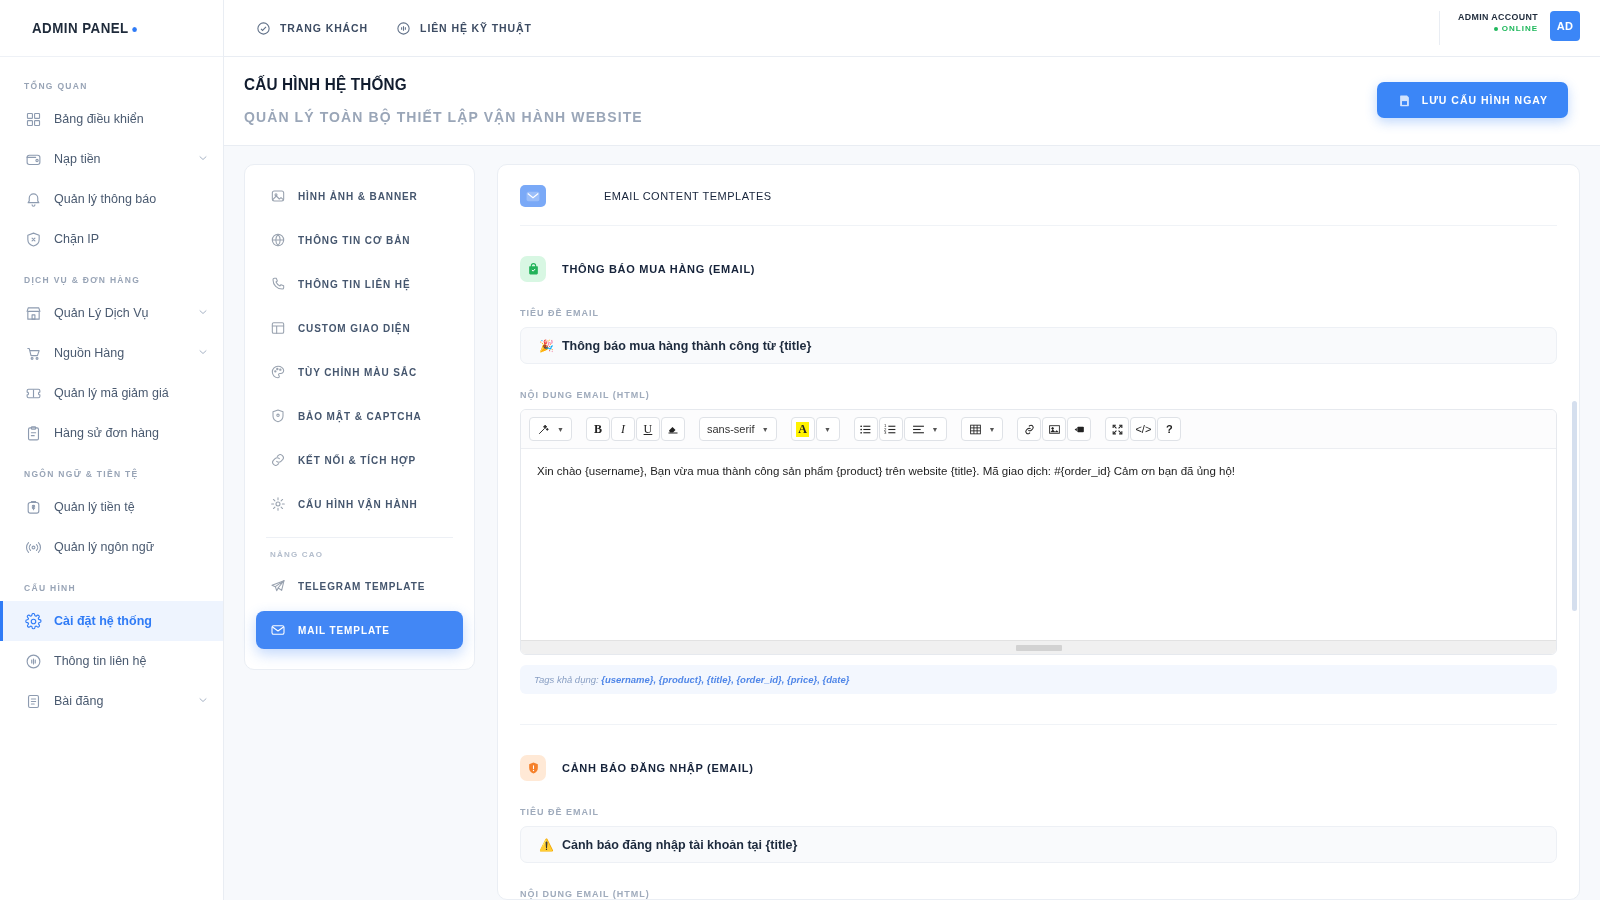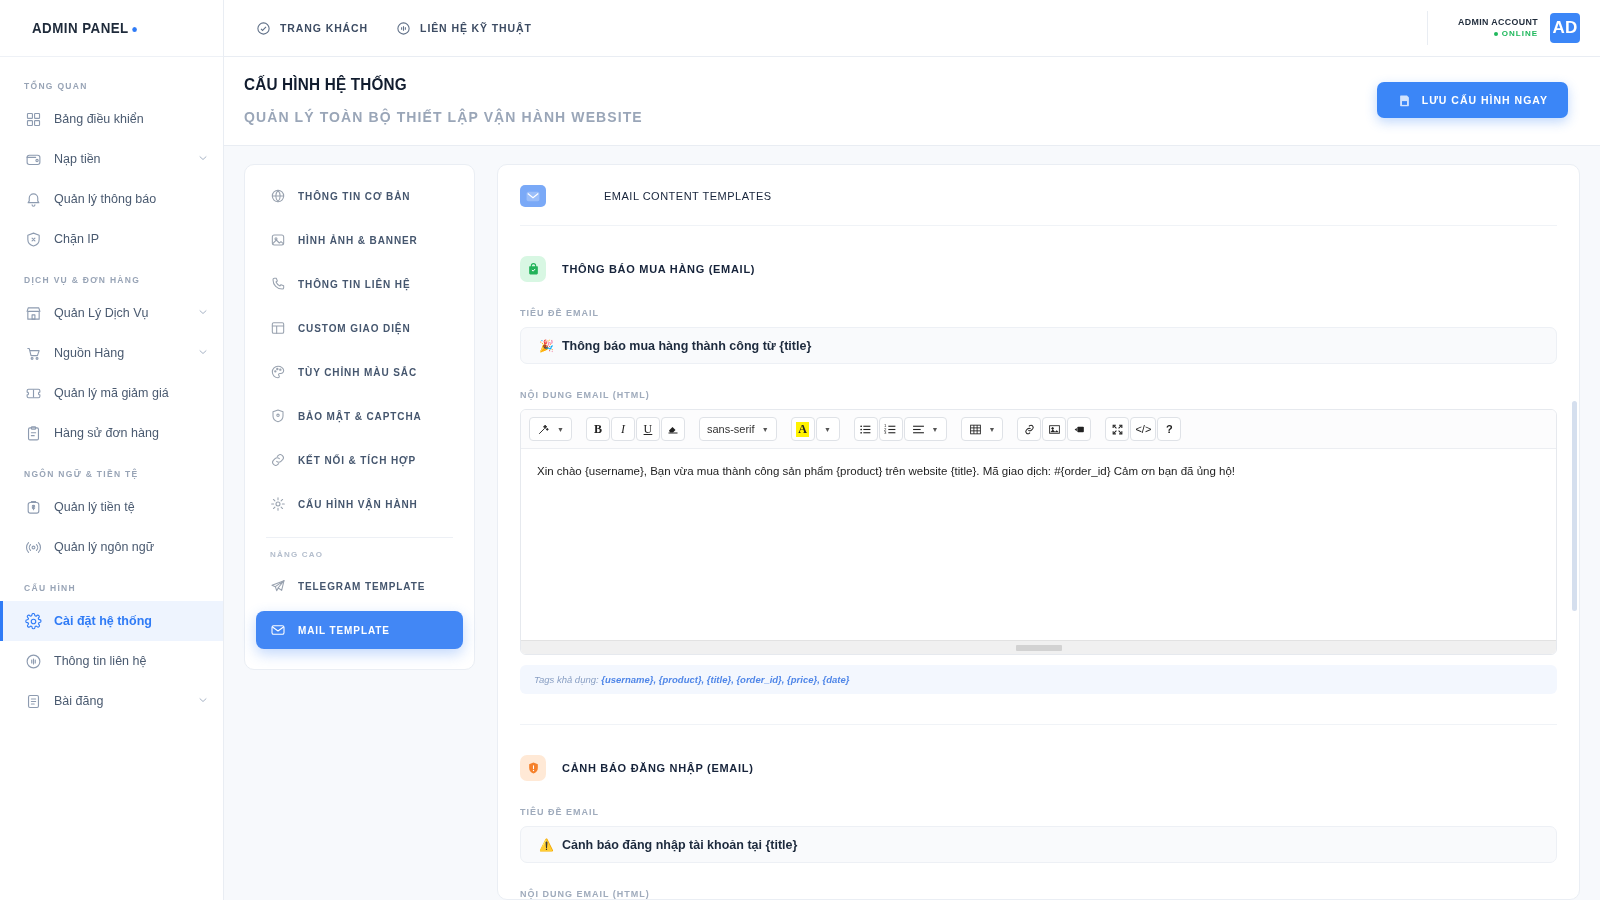--- a/index.html
+++ b/index.html
@@ -73,38 +73,38 @@
   }
   .top-link {
     display: flex; align-items: center; gap: 9px;
     font-size: 10.5px; font-weight: 700; letter-spacing: .9px;
     color: #3d4c63; text-transform: uppercase; margin-right: 28px;
     cursor: pointer;
   }
   .top-link .ico { color: #5f6f87; display: flex; }
   .top-spacer { flex: 1; }
   .account {
-    display: flex; align-items: center; gap: 12px;
-    border-left: 1px solid #e9edf3; padding-left: 24px; height: 34px;
+    display: flex; align-items: flex-start; gap: 12px;
+    border-left: 1px solid #e9edf3; padding-left: 12px; height: 34px;
   }
   .account-meta { text-align: right; line-height: 1.35; }
   .account-name {
     font-size: 9.5px; font-weight: 700; letter-spacing: .4px;
     color: #1e2a3a; text-transform: uppercase;
     transform: scaleX(0.93); transform-origin: right center;
   }
   .account-status {
     font-size: 8px; font-weight: 700; letter-spacing: 1px;
     color: #1fb85c; text-transform: uppercase;
     display: flex; align-items: center; justify-content: flex-end; gap: 4px;
   }
   .status-dot { width: 4px; height: 4px; border-radius: 50%; background: #1fb85c; }
   .avatar {
     width: 30px; height: 30px; border-radius: 4px; background: #3b86f7;
-    color: #fff; font-size: 17px; font-weight: 700;
+    color: #fff; font-size: 11px; font-weight: 700;
     display: flex; align-items: center; justify-content: center; letter-spacing: .3px;
   }
 
   .pagehead {
     background: #fff; border-bottom: 1px solid #e9edf3;
     padding: 18px 32px 20px 20px;
     display: flex; align-items: center;
   }
   .ph-left { flex: 1; }
   .ph-title {
@@ -468,35 +468,35 @@
         <span>LƯU CẤU HÌNH NGAY</span>
       </button>
     </div>
 
     <div class="body-area">
 
       <div class="tabcol" id="tabcol">
           <div class="tab">
             <span class="ico">
               <svg width="16" height="16" viewBox="0 0 24 24" fill="none" stroke="currentColor" stroke-width="1.6" stroke-linecap="round" stroke-linejoin="round">
-                <circle cx="12" cy="12" r="8.5"></circle>
-                <path d="M3.5 12h17M12 3.5c2.2 2.4 3.3 5.4 3.3 8.5s-1.1 6.1-3.3 8.5c-2.2-2.4-3.3-5.4-3.3-8.5S9.8 5.9 12 3.5z"></path>
-              </svg>
-            </span>
-            <span>THÔNG TIN CƠ BẢN</span>
-          </div>
-          <div class="tab">
-            <span class="ico">
-              <svg width="16" height="16" viewBox="0 0 24 24" fill="none" stroke="currentColor" stroke-width="1.6" stroke-linecap="round" stroke-linejoin="round">
                 <rect x="3.5" y="4.5" width="17" height="15" rx="3"></rect>
                 <circle cx="9" cy="10" r="1.5"></circle>
                 <path d="M4.5 17l5-5 4.5 4.5 2.5-2 3 2.5"></path>
               </svg>
             </span>
             <span>HÌNH ẢNH &amp; BANNER</span>
+          </div>
+          <div class="tab">
+            <span class="ico">
+              <svg width="16" height="16" viewBox="0 0 24 24" fill="none" stroke="currentColor" stroke-width="1.6" stroke-linecap="round" stroke-linejoin="round">
+                <circle cx="12" cy="12" r="8.5"></circle>
+                <path d="M3.5 12h17M12 3.5c2.2 2.4 3.3 5.4 3.3 8.5s-1.1 6.1-3.3 8.5c-2.2-2.4-3.3-5.4-3.3-8.5S9.8 5.9 12 3.5z"></path>
+              </svg>
+            </span>
+            <span>THÔNG TIN CƠ BẢN</span>
           </div>
           <div class="tab">
             <span class="ico">
               <svg width="16" height="16" viewBox="0 0 24 24" fill="none" stroke="currentColor" stroke-width="1.6" stroke-linecap="round" stroke-linejoin="round">
                 <path d="M6.5 3.5h3l1.5 4-2 1.5a12 12 0 0 0 6 6l1.5-2 4 1.5v3a2 2 0 0 1-2 2C10.5 19.5 4.5 13.5 4.5 5.5a2 2 0 0 1 2-2z"></path>
               </svg>
             </span>
             <span>THÔNG TIN LIÊN HỆ</span>
           </div>
           <div class="tab">

